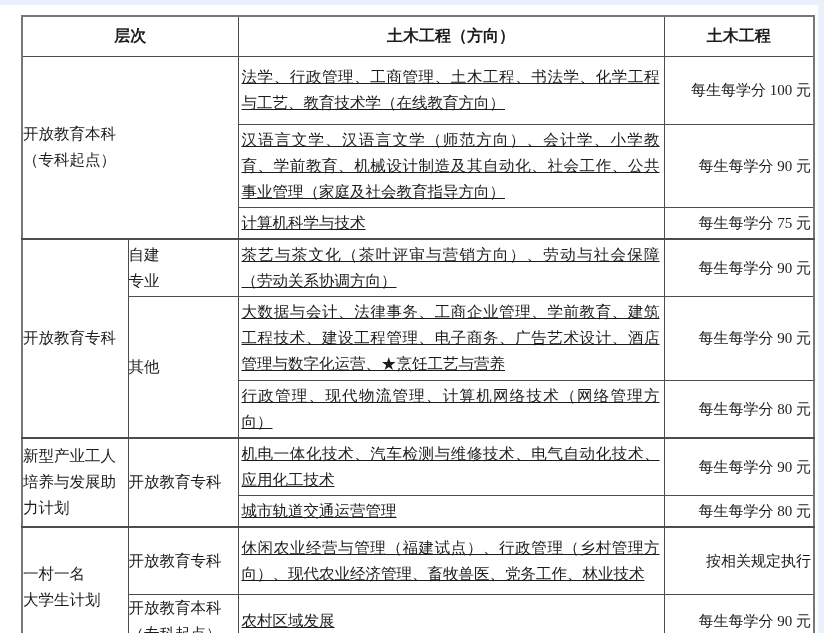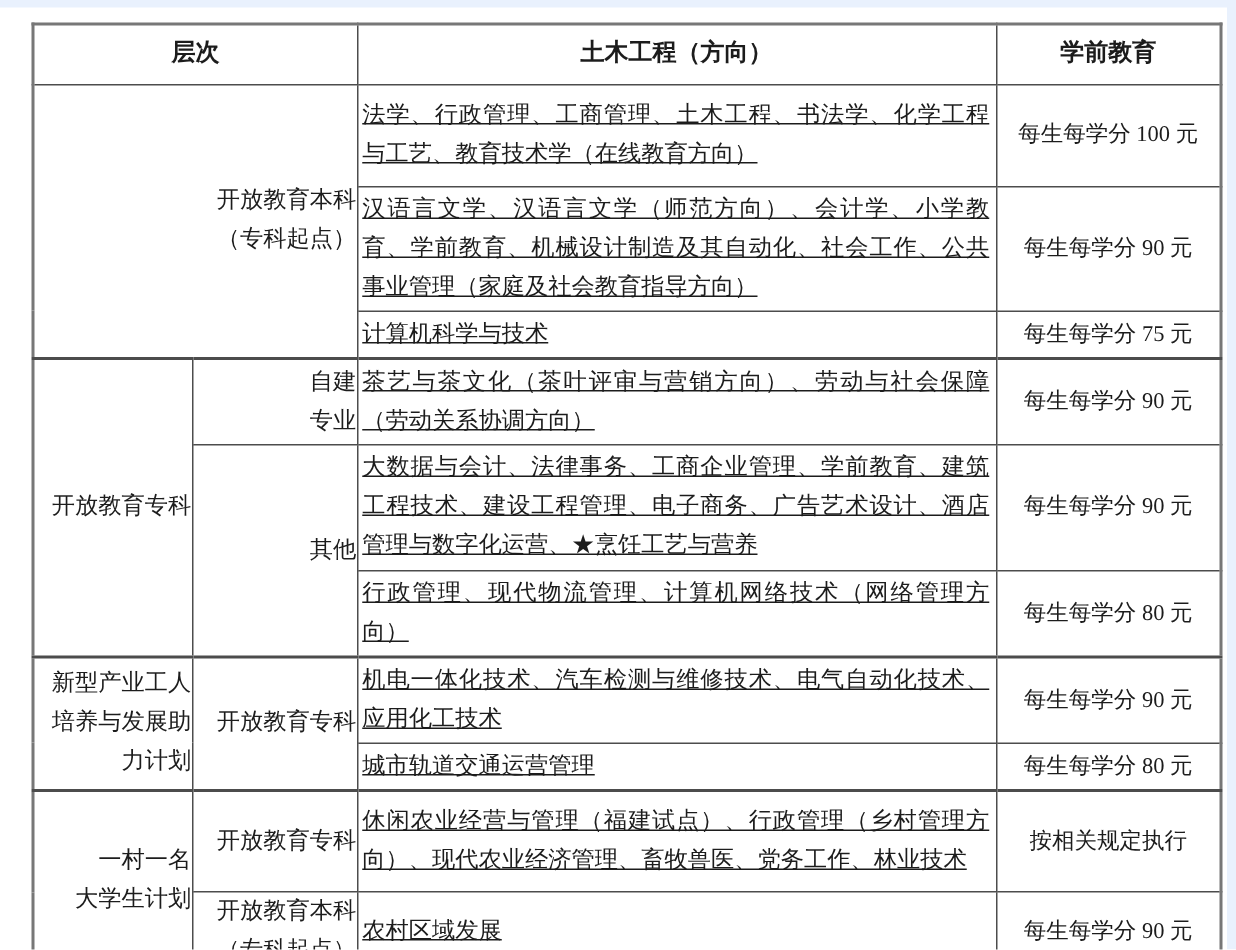--- a/index.html
+++ b/index.html
@@ -38,31 +38,31 @@
     line-height: 26px;
     padding: 0;
     overflow: hidden;
   }
   .fee-table th {
     font-weight: bold;
     font-size: 16px;
     text-align: center;
   }
   td.level {
-    text-align: right;
+    text-align: left;
     white-space: pre-line;
   }
   td.majors {
     text-align: justify;
     padding: 2px 4px 2px 3px;
     line-height: 26px;
     text-decoration: underline;
   }
   td.fee {
-    text-align: center;
+    text-align: right;
     font-size: 15px;
     padding: 0 2px;
   }
   tr.section-top td { border-top: 2px solid #4c4c4c; }
   
   tr.rh  { height: 40px; }
   tr.r1  { height: 68px; }
   tr.r2  { height: 77px; }
   tr.r3  { height: 20px; }
   tr.r4  { height: 56px; }
@@ -84,21 +84,21 @@
     <colgroup>
       <col style="width:106px">
       <col style="width:110px">
       <col style="width:426px">
       <col style="width:150px">
     </colgroup>
     <thead>
       <tr class="rh">
         <th colspan="2">层次</th>
         <th>土木工程（方向）</th>
-        <th>学前教育</th>
+        <th>土木工程</th>
       </tr>
     </thead>
     <tbody>
 
       <tr class="r1">
         <td colspan="2" rowspan="3" class="level">开放教育本科
 （专科起点）</td>
         <td class="majors">法学、行政管理、工商管理、土木工程、书法学、化学工程与工艺、教育技术学（在线教育方向）</td>
         <td class="fee">每生每学分 100 元</td>
       </tr>

